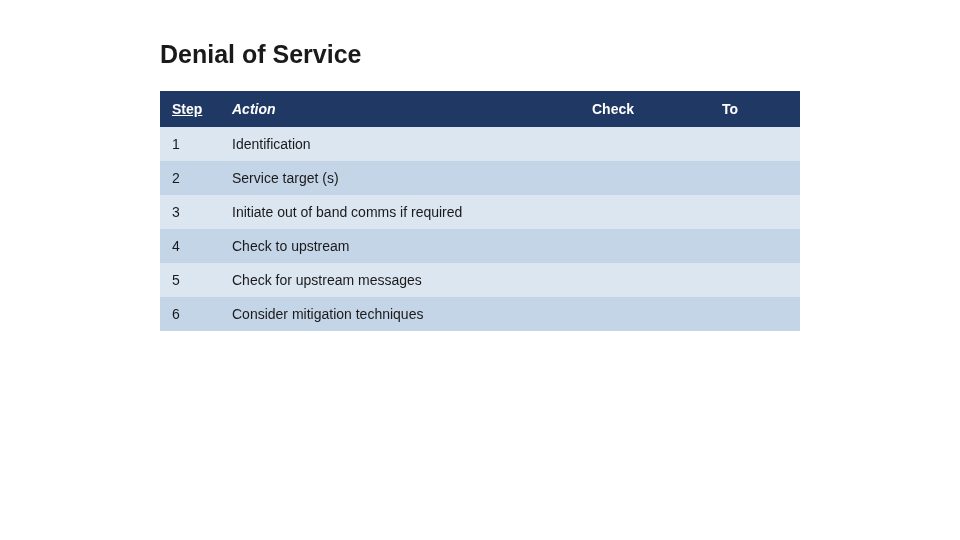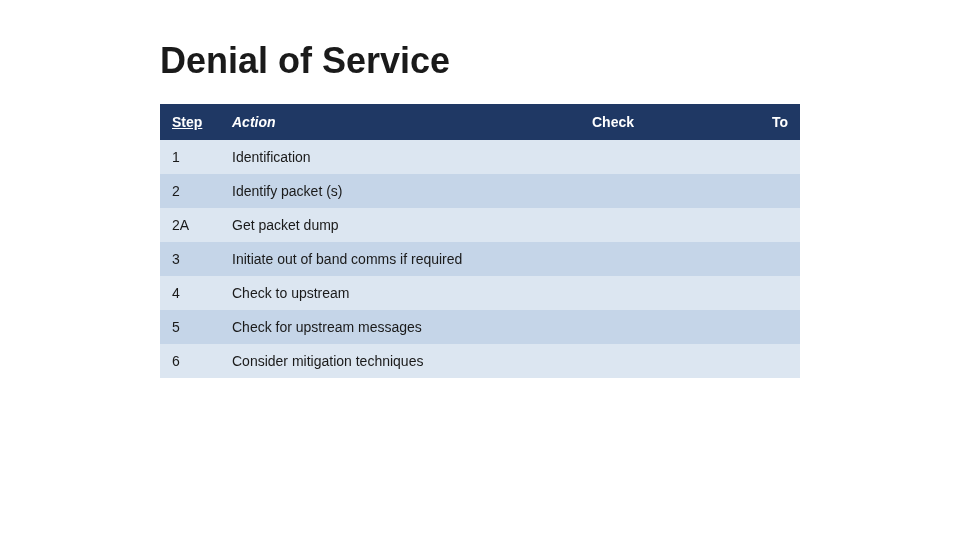--- a/index.html
+++ b/index.html
@@ -17,21 +17,21 @@
       align-items: flex-start;
       justify-content: flex-start;
       padding: 40px 160px;
     }
 
     .page-container {
       width: 100%;
     }
 
     .page-title {
-      font-size: 36px;
+      font-size: 25px;
       font-weight: 700;
       color: #1a1a1a;
       margin-bottom: 22px;
     }
 
     table {
       width: 100%;
       border-collapse: collapse;
       font-size: 14px;
     }
@@ -70,21 +70,20 @@
       width: 360px;
       font-style: italic;
     }
 
     .col-from {
       width: 130px;
     }
 
     .col-to {
       width: 90px;
-      text-align: right;
     }
   </style>
 </head>
 <body>
 
 <div class="page-container">
   <h1 class="page-title">Denial of Service</h1>
 
   <table>
     <thead>
@@ -97,27 +96,21 @@
     </thead>
     <tbody id="table-body">
     <tr>
           <td>1</td>
           <td>Identification</td>
           <td></td>
           <td></td>
         </tr>
         <tr>
           <td>2</td>
-          <td>Identify packet (s)</td>
-          <td></td>
-          <td></td>
-        </tr>
-        <tr>
-          <td>2A</td>
-          <td>Get packet dump</td>
+          <td>Service target (s)</td>
           <td></td>
           <td></td>
         </tr>
         <tr>
           <td>3</td>
           <td>Initiate out of band comms if required</td>
           <td></td>
           <td></td>
         </tr>
         <tr>

